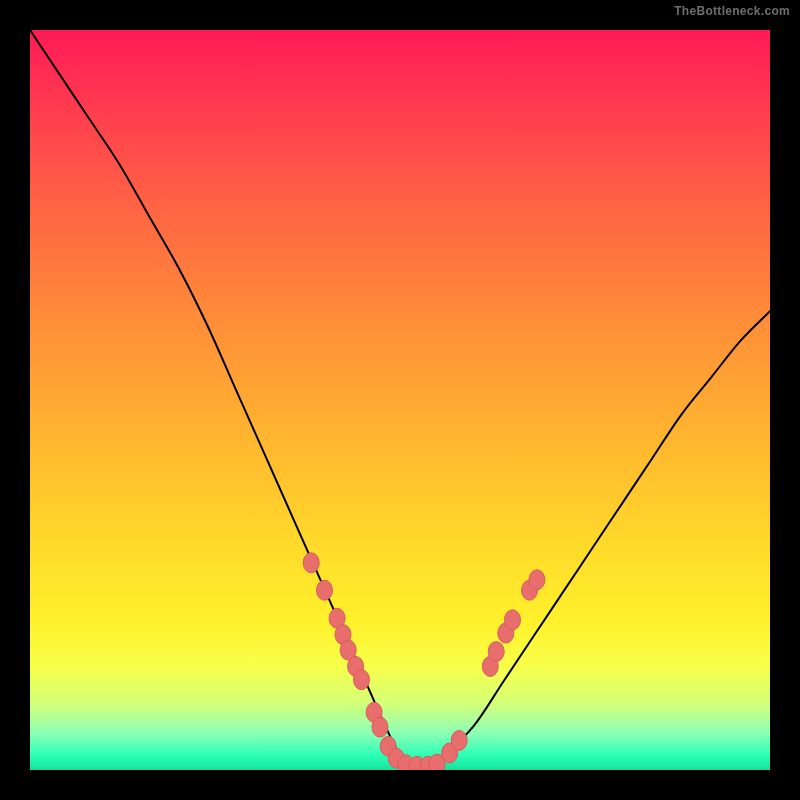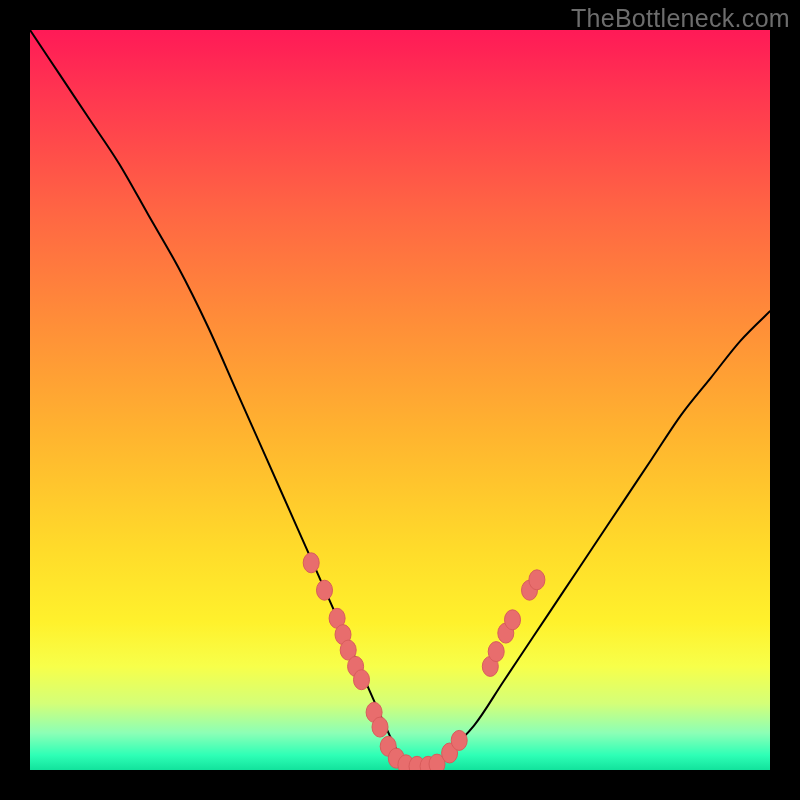--- a/index.html
+++ b/index.html
@@ -36,23 +36,24 @@
       #8cffb6 95%,
       #2effb6 98%,
       #12e29c 100%
     );
   }
   .watermark {
     position: absolute;
     top: 4px;
     right: 10px;
     color: #6d6d6d;
-    font-size: 25px;
+    font-size: 12px;
     letter-spacing: 0.3px;
     user-select: none;
+    font-weight: bold;
   }
   svg.curve {
     position: absolute;
     left: 0; top: 0;
     width: 740px;
     height: 740px;
     overflow: visible;
   }
 </style>
 </head>

